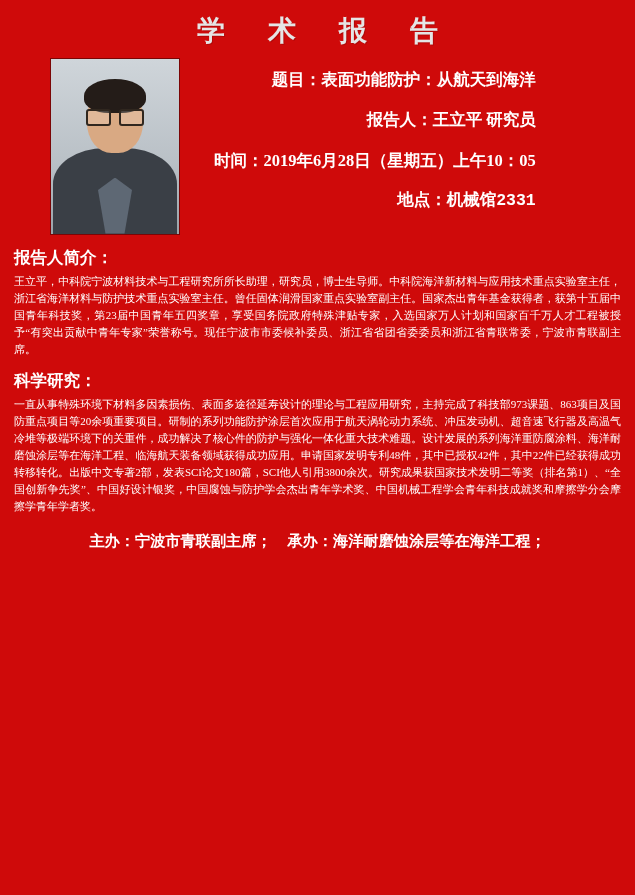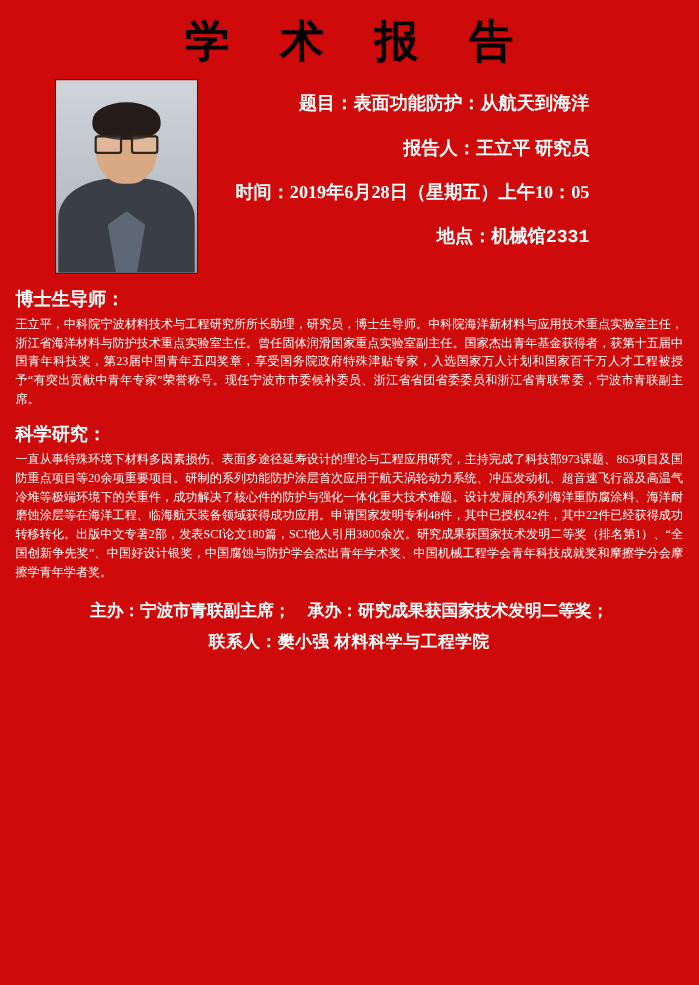--- a/index.html
+++ b/index.html
@@ -18,27 +18,27 @@
     position: relative;
     width: 635px;
     height: 895px;
     box-sizing: border-box;
     background: #cf0a0a;
   }
 
   
   .title {
     text-align: center;
-    font-size: 40px;
+    font-size: 28px;
     font-weight: bold;
     letter-spacing: 18px;
     padding-top: 14px;
     padding-left: 18px;
     line-height: 1.2;
-    color: #000000;
+    color: #e5e5e5;
     text-shadow: 1px 1px 0 rgba(0,0,0,0.15);
   }
 
   
   .header {
     display: flex;
     align-items: flex-start;
     padding: 10px 14px 0 50px;
   }
   .photo {
@@ -182,30 +182,29 @@
 
     <div class="meta">
       <div class="row">题目：表面功能防护：从航天到海洋</div>
       <div class="row">报告人：王立平 研究员</div>
       <div class="row">时间：2019年6月28日（星期五）上午10：05</div>
       <div class="row">地点：机械馆2331</div>
     </div>
   </div>
 
   <div class="section">
-    <div class="section-title">博士生导师：</div>
+    <div class="section-title">报告人简介：</div>
     <p class="para" id="intro-paragraph">王立平，中科院宁波材料技术与工程研究所所长助理，研究员，博士生导师。中科院海洋新材料与应用技术重点实验室主任，浙江省海洋材料与防护技术重点实验室主任。曾任固体润滑国家重点实验室副主任。国家杰出青年基金获得者，获第十五届中国青年科技奖，第23届中国青年五四奖章，享受国务院政府特殊津贴专家，入选国家万人计划和国家百千万人才工程被授予“有突出贡献中青年专家”荣誉称号。现任宁波市市委候补委员、浙江省省团省委委员和浙江省青联常委，宁波市青联副主席。</p>
   </div>
 
   <div class="section">
     <div class="section-title">科学研究：</div>
     <p class="para" id="research-paragraph">一直从事特殊环境下材料多因素损伤、表面多途径延寿设计的理论与工程应用研究，主持完成了科技部973课题、863项目及国防重点项目等20余项重要项目。研制的系列功能防护涂层首次应用于航天涡轮动力系统、冲压发动机、超音速飞行器及高温气冷堆等极端环境下的关重件，成功解决了核心件的防护与强化一体化重大技术难题。设计发展的系列海洋重防腐涂料、海洋耐磨蚀涂层等在海洋工程、临海航天装备领域获得成功应用。申请国家发明专利48件，其中已授权42件，其中22件已经获得成功转移转化。出版中文专著2部，发表SCI论文180篇，SCI他人引用3800余次。研究成果获国家技术发明二等奖（排名第1）、“全国创新争先奖”、中国好设计银奖，中国腐蚀与防护学会杰出青年学术奖、中国机械工程学会青年科技成就奖和摩擦学分会摩擦学青年学者奖。</p>
   </div>
 
   <div class="footer">
     <div class="line">
       <span>主办：宁波市青联副主席；</span>
-      <span>承办：研究成果获国家技术发明二等奖；</span>
+      <span>承办：海洋耐磨蚀涂层等在海洋工程；</span>
     </div>
-    <div class="line line-2">联系人：樊小强  材料科学与工程学院</div>
   </div>
 
 </div>
 
 </body></html>

